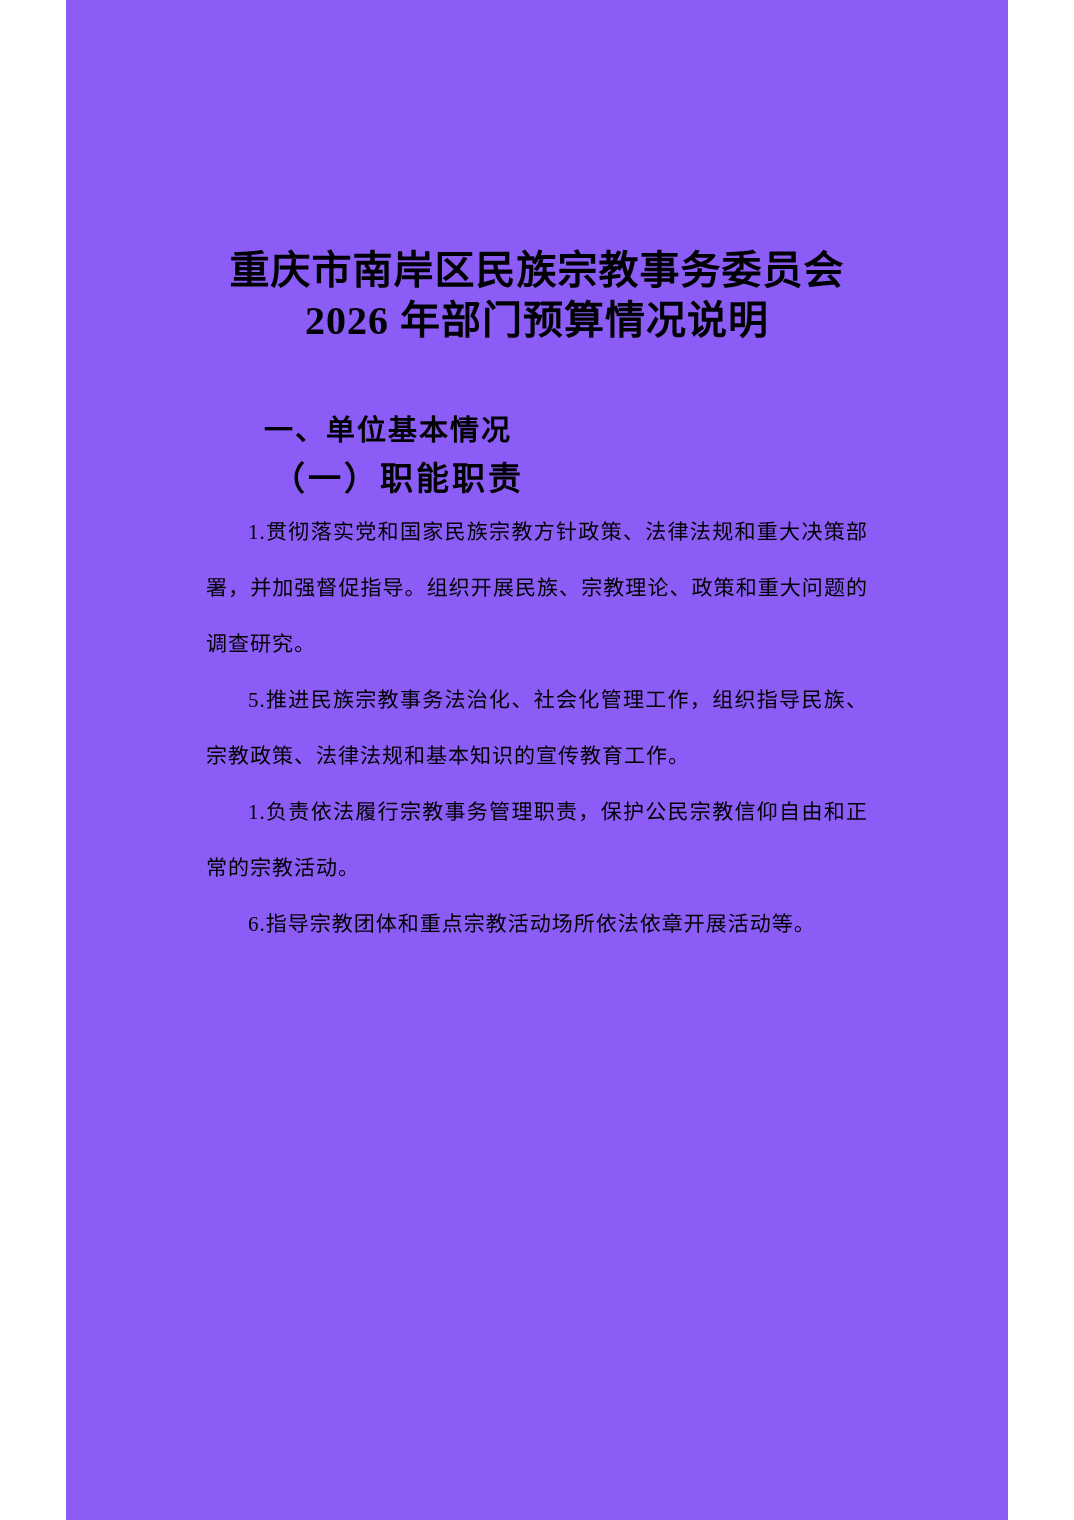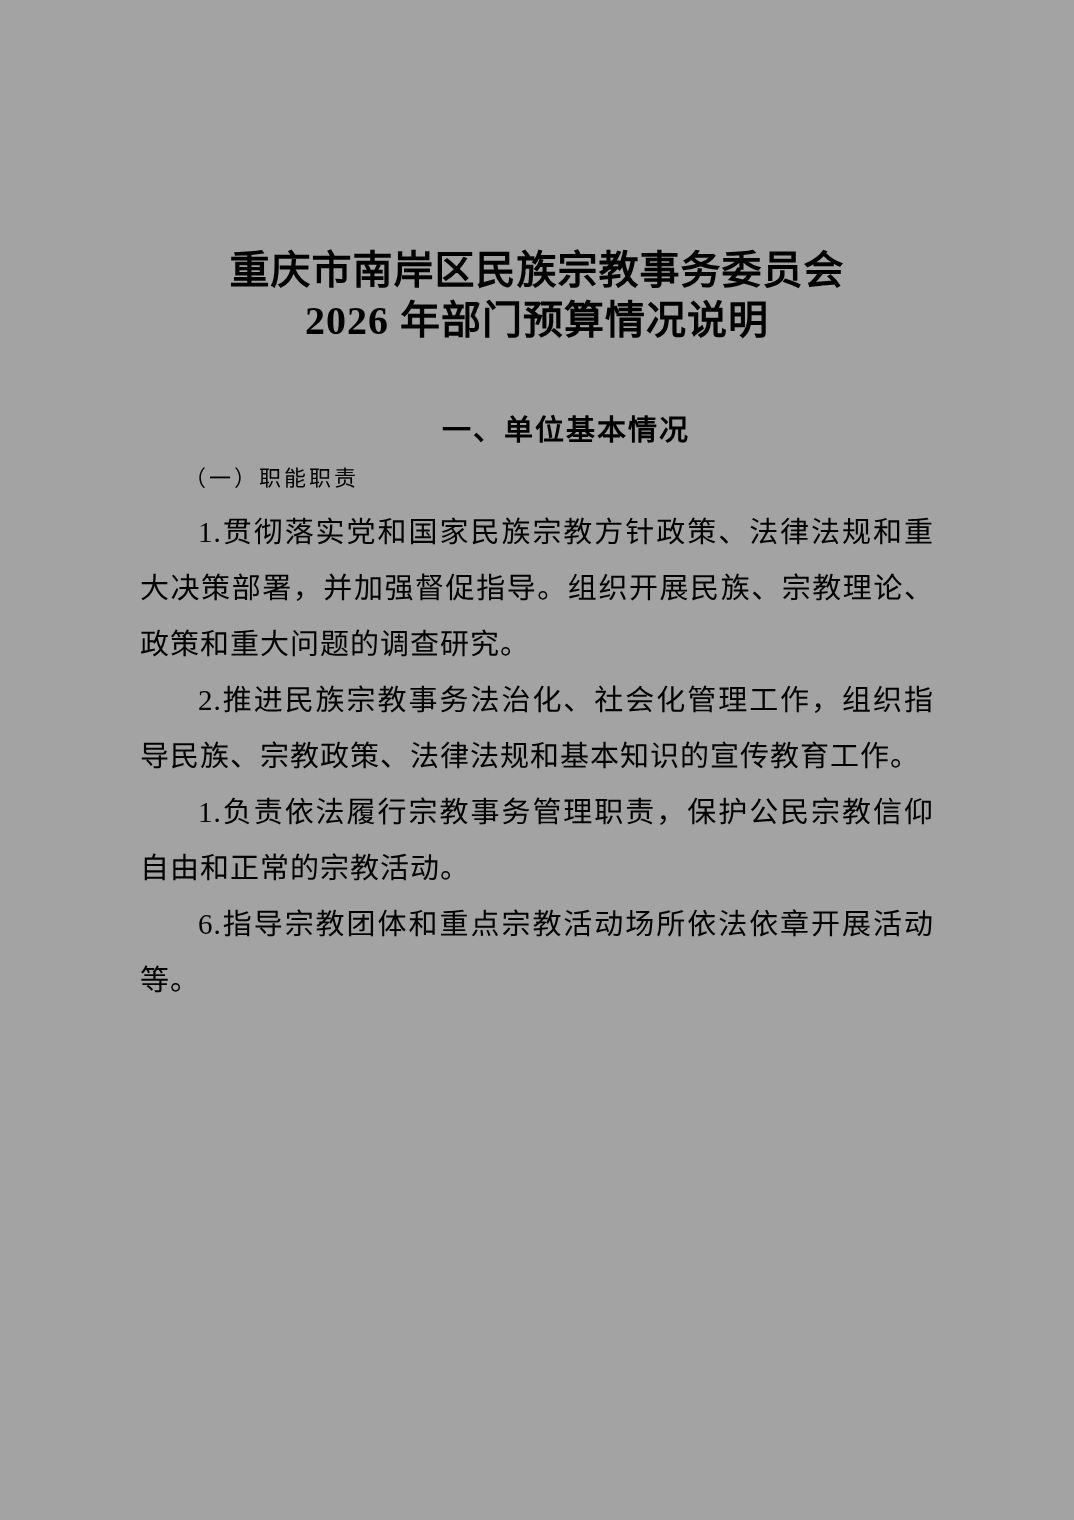--- a/index.html
+++ b/index.html
@@ -2,24 +2,24 @@
 <html lang="zh-CN"><head>
 <meta charset="utf-8">
 <style>
   html, body {
     margin: 0;
     padding: 0;
     background: #ffffff;
   }
   .page {
     position: relative;
-    width: 1074px;
+    width: 942px;
     height: 1520px;
     margin: 0 auto;
-    background: #a3a3a3;
+    background: #8b5cf6;
     box-sizing: border-box;
     padding: 246px 140px 0 140px;
     color: #000000;
     overflow: hidden;
   }
   .doc-title {
     margin: 0;
     text-align: center;
     font-family: "Liberation Serif", serif;
     font-weight: 700;
@@ -32,36 +32,35 @@
     white-space: nowrap;
   }
   .section-heading {
     margin: 60px 0 0 0;
     font-family: Liberation Sans, sans-serif;
     font-weight: 700;
     font-size: 29px;
     line-height: 48px;
     text-indent: 2em;
     letter-spacing: 2px;
-    text-align: center;
   }
   .sub-heading {
     margin: 0;
     font-family: "Liberation Serif", serif;
-    font-weight: 400;
-    font-size: 22px;
+    font-weight: 700;
+    font-size: 33px;
     line-height: 50px;
     text-indent: 2em;
     letter-spacing: 3px;
   }
   .body-para {
     margin: 0;
     font-family: "Liberation Serif", serif;
     font-weight: 400;
-    font-size: 29px;
+    font-size: 21px;
     line-height: 56px;
     text-indent: 2em;
     text-align: justify;
     text-justify: inter-character;
     letter-spacing: 1px;
   }
 </style>
 </head>
 <body>
 
@@ -71,21 +70,21 @@
     <span class="title-line">重庆市南岸区民族宗教事务委员会</span>
     <span class="title-line">2026 年部门预算情况说明</span>
   </h1>
 
   <h2 class="section-heading">一、单位基本情况</h2>
 
   <h3 class="sub-heading">（一）职能职责</h3>
 
   <p class="body-para">1.贯彻落实党和国家民族宗教方针政策、法律法规和重大决策部署，并加强督促指导。组织开展民族、宗教理论、政策和重大问题的调查研究。</p>
 
-  <p class="body-para">2.推进民族宗教事务法治化、社会化管理工作，组织指导民族、宗教政策、法律法规和基本知识的宣传教育工作。</p>
+  <p class="body-para">5.推进民族宗教事务法治化、社会化管理工作，组织指导民族、宗教政策、法律法规和基本知识的宣传教育工作。</p>
 
 
 
 
   <p class="body-para">1.负责依法履行宗教事务管理职责，保护公民宗教信仰自由和正常的宗教活动。</p>
 
   <p class="body-para">6.指导宗教团体和重点宗教活动场所依法依章开展活动等。</p>
 
 
 </div>

